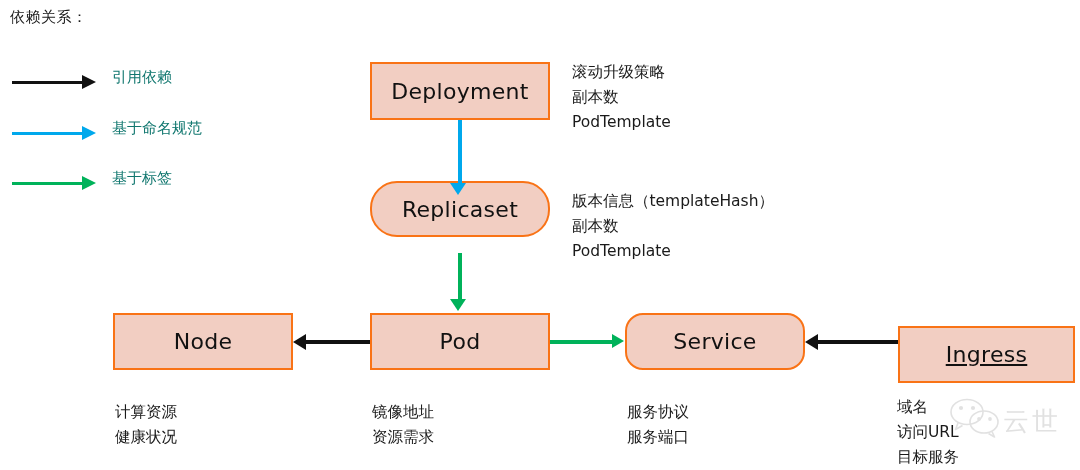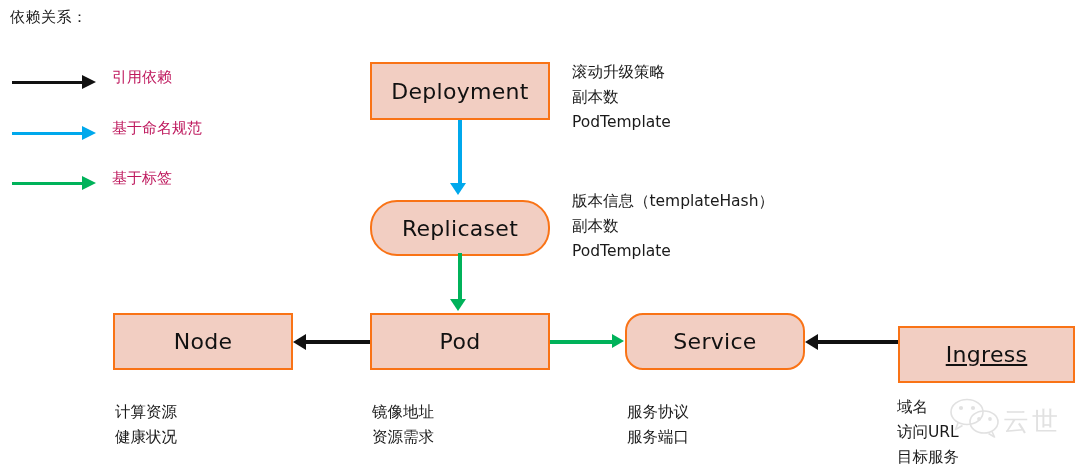--- a/index.html
+++ b/index.html
@@ -27,21 +27,21 @@
   }
   .legend-head{
     position:absolute;top:5px;left:70px;
     width:0;height:0;
     border-top:7px solid transparent;
     border-bottom:7px solid transparent;
     border-left:14px solid currentColor;
   }
   .legend-label{
     position:absolute;left:100px;top:-2px;
-    font-size:15px;white-space:nowrap;color:#be185d;
+    font-size:15px;white-space:nowrap;color:#0f766e;
   }
 
   
   .node-box{
     position:absolute;
     background:#f2cec2;
     border:2px solid #f97316;
     box-sizing:border-box;
     display:flex;align-items:center;justify-content:center;
     font-size:22px;color:#111;
@@ -116,21 +116,21 @@
   </div>
 
   <div class="legend-row" style="left:12px;top:171px;width:260px;">
     <div class="legend-line" style="background:#00b25a;"></div>
     <div class="legend-head" style="color:#00b25a;"></div>
     <div class="legend-label">基于标签</div>
   </div>
 
   <div class="node-box" style="left:370px;top:62px;width:180px;height:58px;">Deployment</div>
 
-  <div class="node-box" style="left:370px;top:200px;width:180px;height:56px;border-radius:27px;">Replicaset</div>
+  <div class="node-box" style="left:370px;top:181px;width:180px;height:56px;border-radius:27px;">Replicaset</div>
 
   <div class="node-box" style="left:113px;top:313px;width:180px;height:57px;">Node</div>
 
   <div class="node-box" style="left:370px;top:313px;width:180px;height:57px;">Pod</div>
 
   <div class="node-box" style="left:625px;top:313px;width:180px;height:57px;border-radius:18px;">Service</div>
 
   <div class="node-box" style="left:898px;top:326px;width:177px;height:57px;text-decoration:underline;">Ingress</div>
 
   <div class="conn conn-v" style="left:458px;top:120px;height:64px;background:#00a8ec;"></div>

